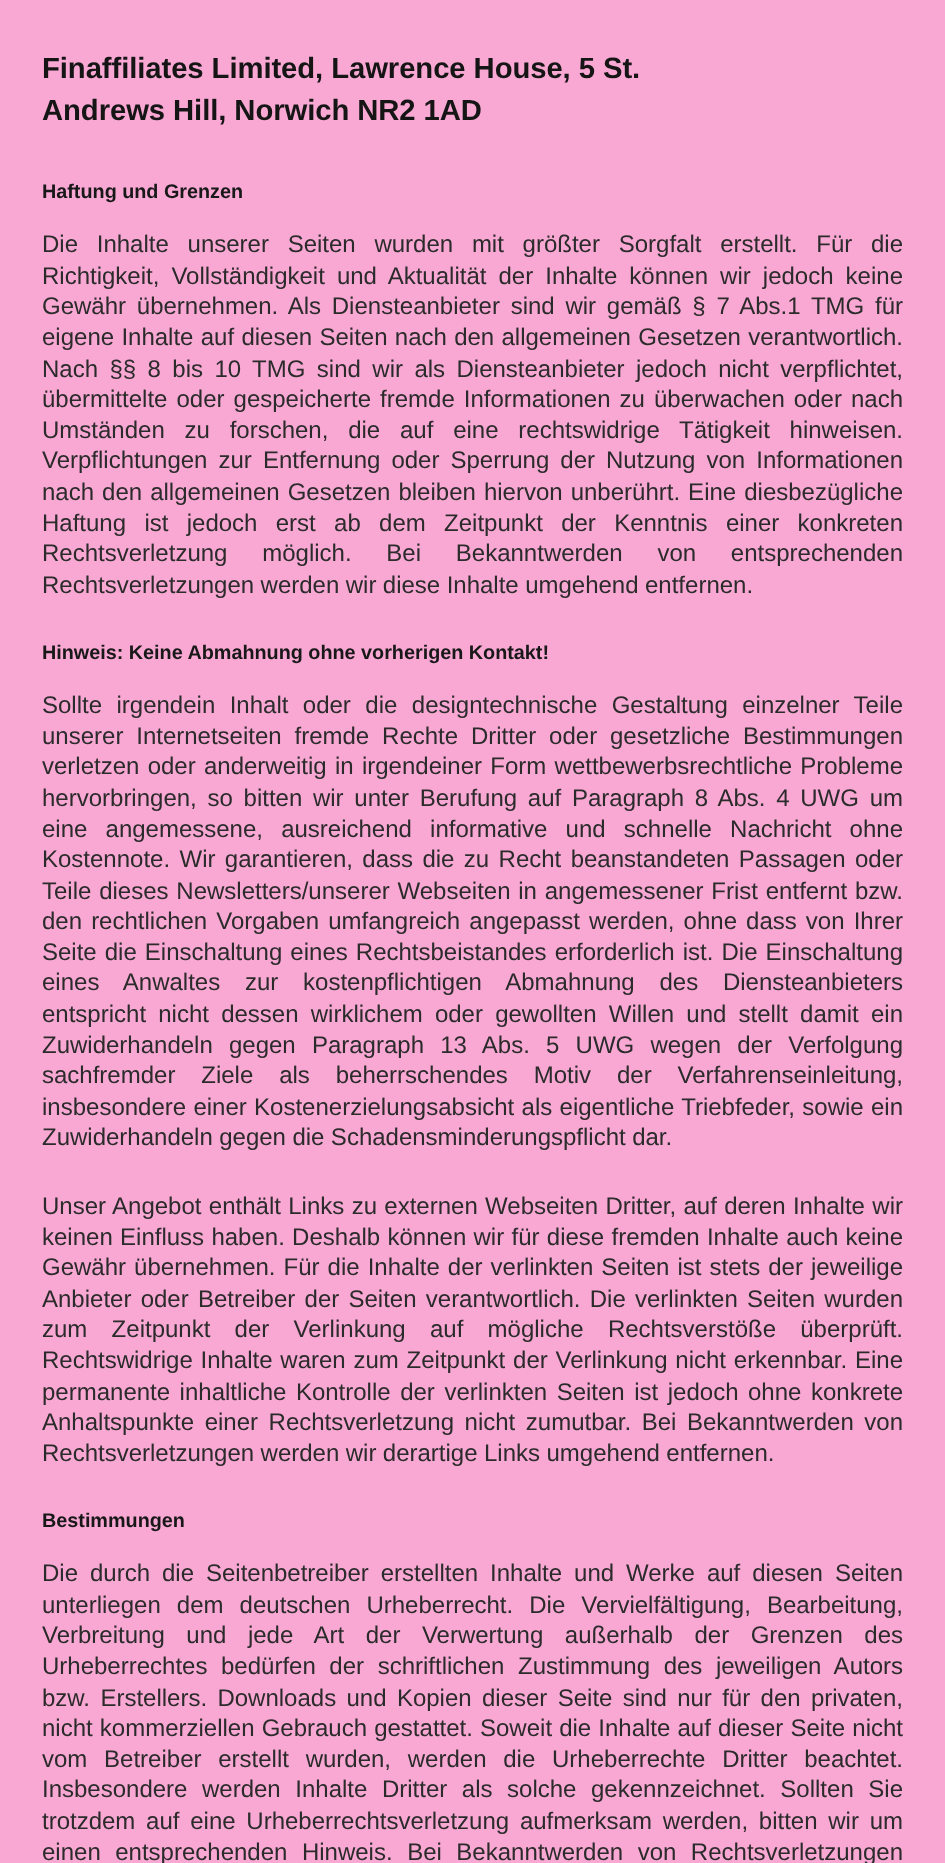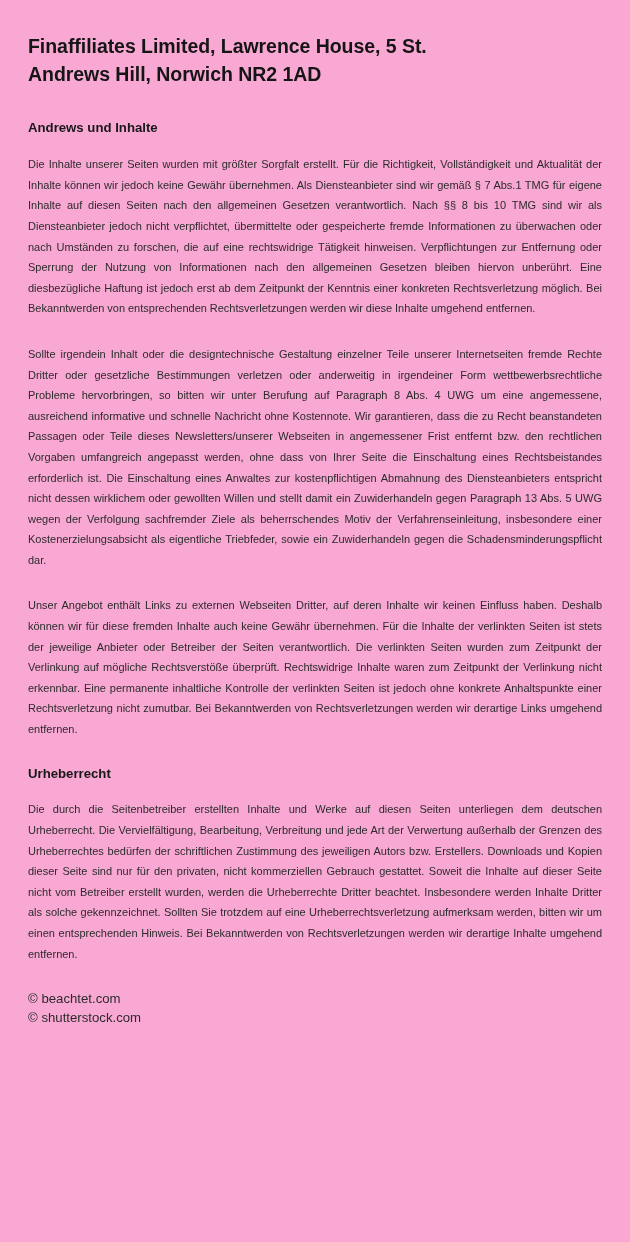--- a/index.html
+++ b/index.html
@@ -41,21 +41,21 @@
 
   .section-heading {
     font-size: 13.2px;
     font-weight: bold;
     line-height: 1.35;
     color: #181818;
     margin: 0 0 17px 0;
   }
 
   .section-body {
-    font-size: 11px;
+    font-size: 16px;
     line-height: 20.6px;
     text-align: justify;
     color: #2b2b2b;
     margin: 0;
     hyphens: manual;
     word-spacing: -0.15px;
   }
 
   .sources {
     margin: 18px 0 0 0;
@@ -81,34 +81,35 @@
   }
 </style>
 </head>
 <body>
 
 <div class="page">
 
   <h1 class="doc-title">Finaffiliates Limited, Lawrence House, 5 St. Andrews Hill, Norwich NR2 1AD</h1>
 
   <div class="section">
-    <h2 class="section-heading">Andrews und Inhalte</h2>
+    <h2 class="section-heading">Haftung und Grenzen</h2>
     <p class="section-body">Die Inhalte unserer Seiten wurden mit größter Sorgfalt erstellt. Für die Richtigkeit, Vollständigkeit und Aktualität der Inhalte können wir jedoch keine Gewähr übernehmen. Als Diensteanbieter sind wir gemäß § 7 Abs.1 TMG für eigene Inhalte auf diesen Seiten nach den allgemeinen Gesetzen verantwortlich. Nach §§ 8 bis 10 TMG sind wir als Diensteanbieter jedoch nicht verpflichtet, übermittelte oder gespeicherte fremde Informationen zu überwachen oder nach Umständen zu forschen, die auf eine rechtswidrige Tätigkeit hinweisen. Verpflichtungen zur Entfernung oder Sperrung der Nutzung von Informationen nach den allgemeinen Gesetzen bleiben hiervon unberührt. Eine diesbezügliche Haftung ist jedoch erst ab dem Zeitpunkt der Kenntnis einer konkreten Rechtsverletzung möglich. Bei Bekanntwerden von entsprechenden Rechtsverletzungen werden wir diese Inhalte umgehend entfernen.</p>
   </div>
 
   <div class="section">
+    <h2 class="section-heading">Hinweis: Keine Abmahnung ohne vorherigen Kontakt!</h2>
     <p class="section-body">Sollte irgendein Inhalt oder die designtechnische Gestaltung einzelner Teile unserer Internetseiten fremde Rechte Dritter oder gesetzliche Bestimmungen verletzen oder anderweitig in irgendeiner Form wettbewerbsrechtliche Probleme hervorbringen, so bitten wir unter Berufung auf Paragraph 8 Abs. 4 UWG um eine angemessene, ausreichend informative und schnelle Nachricht ohne Kostennote. Wir garantieren, dass die zu Recht beanstandeten Passagen oder Teile dieses Newsletters/unserer Webseiten in angemessener Frist entfernt bzw. den rechtlichen Vorgaben umfangreich angepasst werden, ohne dass von Ihrer Seite die Einschaltung eines Rechtsbeistandes erforderlich ist. Die Einschaltung eines Anwaltes zur kostenpflichtigen Abmahnung des Diensteanbieters entspricht nicht dessen wirklichem oder gewollten Willen und stellt damit ein Zuwiderhandeln gegen Paragraph 13 Abs. 5 UWG wegen der Verfolgung sachfremder Ziele als beherrschendes Motiv der Verfahrenseinleitung, insbesondere einer Kostenerzielungsabsicht als eigentliche Triebfeder, sowie ein Zuwiderhandeln gegen die Schadensminderungspflicht dar.</p>
   </div>
 
   <div class="section">
     <p class="section-body">Unser Angebot enthält Links zu externen Webseiten Dritter, auf deren Inhalte wir keinen Einfluss haben. Deshalb können wir für diese fremden Inhalte auch keine Gewähr übernehmen. Für die Inhalte der verlinkten Seiten ist stets der jeweilige Anbieter oder Betreiber der Seiten verantwortlich. Die verlinkten Seiten wurden zum Zeitpunkt der Verlinkung auf mögliche Rechtsverstöße überprüft. Rechtswidrige Inhalte waren zum Zeitpunkt der Verlinkung nicht erkennbar. Eine permanente inhaltliche Kontrolle der verlinkten Seiten ist jedoch ohne konkrete Anhaltspunkte einer Rechtsverletzung nicht zumutbar. Bei Bekanntwerden von Rechtsverletzungen werden wir derartige Links umgehend entfernen.</p>
   </div>
 
   <div class="section">
-    <h2 class="section-heading">Urheberrecht</h2>
+    <h2 class="section-heading">Bestimmungen</h2>
     <p class="section-body">Die durch die Seitenbetreiber erstellten Inhalte und Werke auf diesen Seiten unterliegen dem deutschen Urheberrecht. Die Vervielfältigung, Bearbeitung, Verbreitung und jede Art der Verwertung außerhalb der Grenzen des Urheberrechtes bedürfen der schriftlichen Zustimmung des jeweiligen Autors bzw. Erstellers. Downloads und Kopien dieser Seite sind nur für den privaten, nicht kommerziellen Gebrauch gestattet. Soweit die Inhalte auf dieser Seite nicht vom Betreiber erstellt wurden, werden die Urheberrechte Dritter beachtet. Insbesondere werden Inhalte Dritter als solche gekennzeichnet. Sollten Sie trotzdem auf eine Urheberrechtsverletzung aufmerksam werden, bitten wir um einen entsprechenden Hinweis. Bei Bekanntwerden von Rechtsverletzungen werden wir derartige Inhalte umgehend entfernen.</p>
   </div>
 
   <div class="sources">
     <ul class="sources-list">
       <li>© beachtet.com</li>
       <li>© shutterstock.com</li>
 
     </ul>
   </div>

